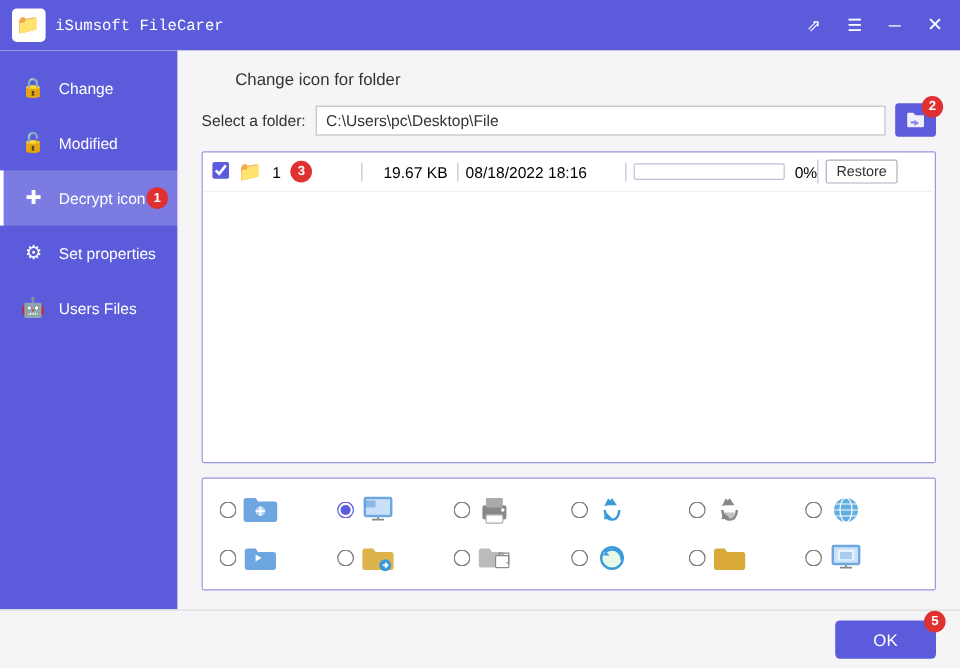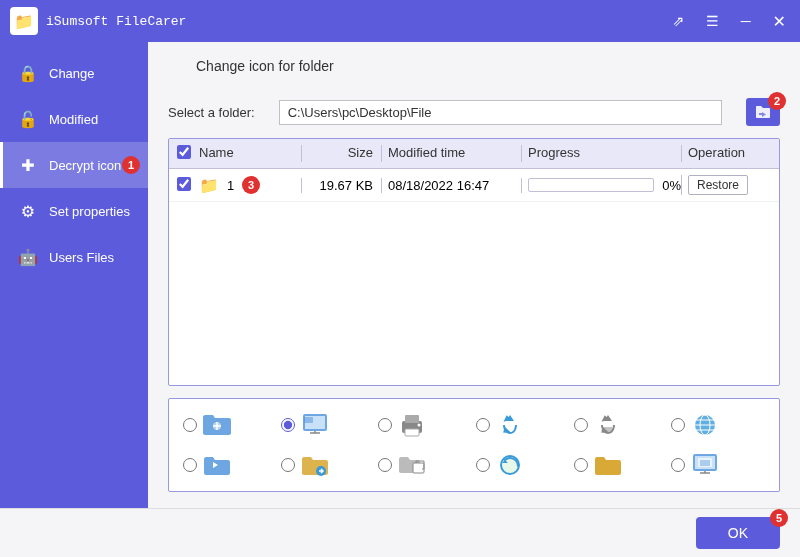--- a/index.html
+++ b/index.html
@@ -132,23 +132,22 @@
       color: #333;
       margin-bottom: 12px;
       font-weight: 400;
       margin-left: 28px;
     }
 
     
     .folder-selector {
       display: flex;
       align-items: center;
-      gap: 24px;
+      gap: 8px;
       margin-bottom: 12px;
-      margin-top: 12px;
     }
     .folder-selector-label {
       color: #333;
       white-space: nowrap;
       font-size: 13px;
     }
     .folder-selector-input {
       flex: 1;
       border: 1px solid #c0c0c0;
       padding: 4px 8px;
@@ -392,42 +391,32 @@
           <svg width="18" height="16" viewBox="0 0 18 16" fill="none" xmlns="http://www.w3.org/2000/svg">
             <path d="M2 3C2 2.4 2.4 2 3 2H7L9 4H15C15.6 4 16 4.4 16 5V13C16 13.6 15.6 14 15 14H3C2.4 14 2 13.6 2 13V3Z" fill="white" fill-opacity="0.9"></path>
             <path d="M8 8L12 10.5L8 13V11H5V9H8V8Z" fill="#5b5bdb" opacity="0.7"></path>
           </svg>
         </button>
         <div class="badge-circle-2">2</div>
       </div>
     </div>
 
     <div class="file-table-container">
-      <div class="file-table-header">
-        <div class="col-check">
-          <input type="checkbox" class="header-checkbox" checked="" style="">
-        </div>
-        <div class="col-name">Name</div>
-        <div class="col-size">Size</div>
-        <div class="col-modified">Modified time</div>
-        <div class="col-progress">Progress</div>
-        <div class="col-operation">Operation</div>
-      </div>
       <div class="file-table-body">
         <div class="file-row">
           <div class="col-check">
             <input type="checkbox" class="row-checkbox" checked="" style="">
           </div>
           <div class="col-name" style="display:flex;align-items:center;gap:4px;">
             <span class="folder-icon">📁</span>
             <span>1</span>
             <div class="row-badge">3</div>
           </div>
           <div class="col-size">19.67 KB</div>
-          <div class="col-modified">08/18/2022 16:47</div>
+          <div class="col-modified">08/18/2022 18:16</div>
           <div class="col-progress">
             <div class="progress-cell">
               <div class="progress-bar-container">
                 <div class="progress-bar-fill" style="width:0%"></div>
               </div>
               <span>0%</span>
             </div>
           </div>
           <div class="col-operation">
             <button class="restore-btn">Restore</button>

